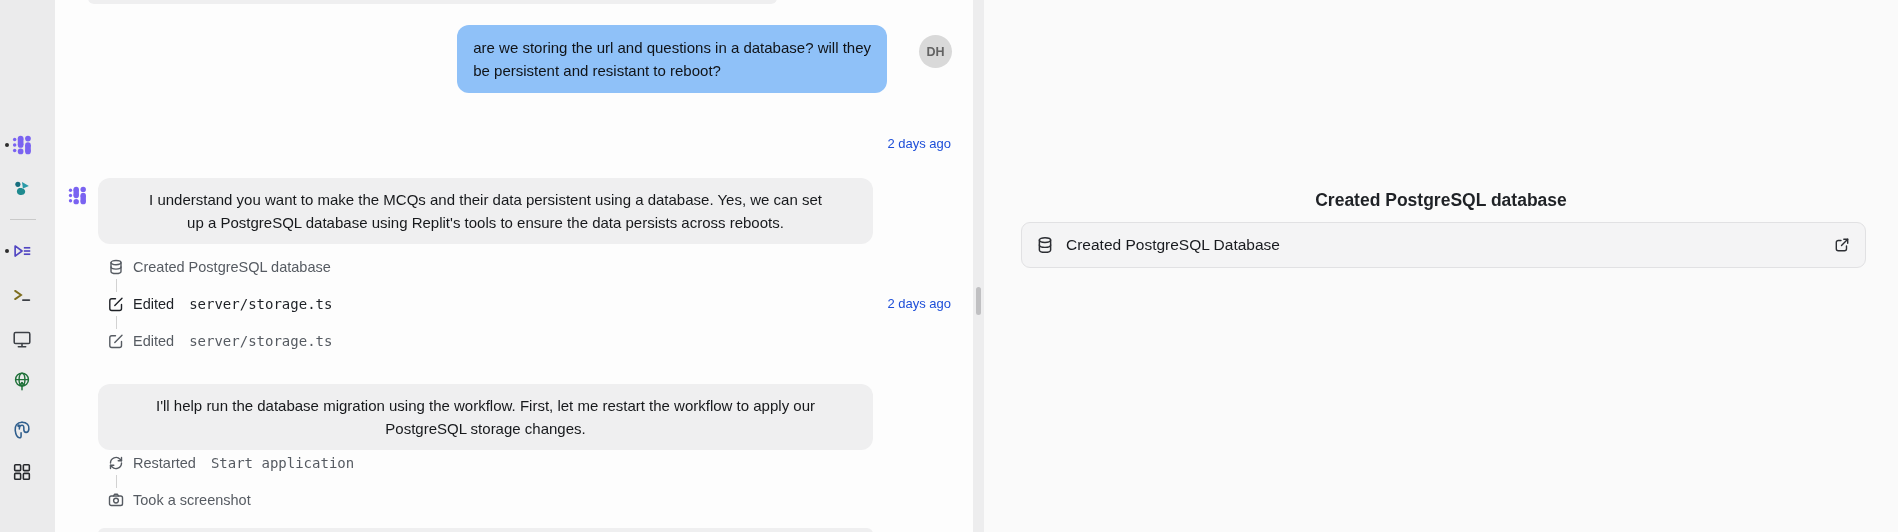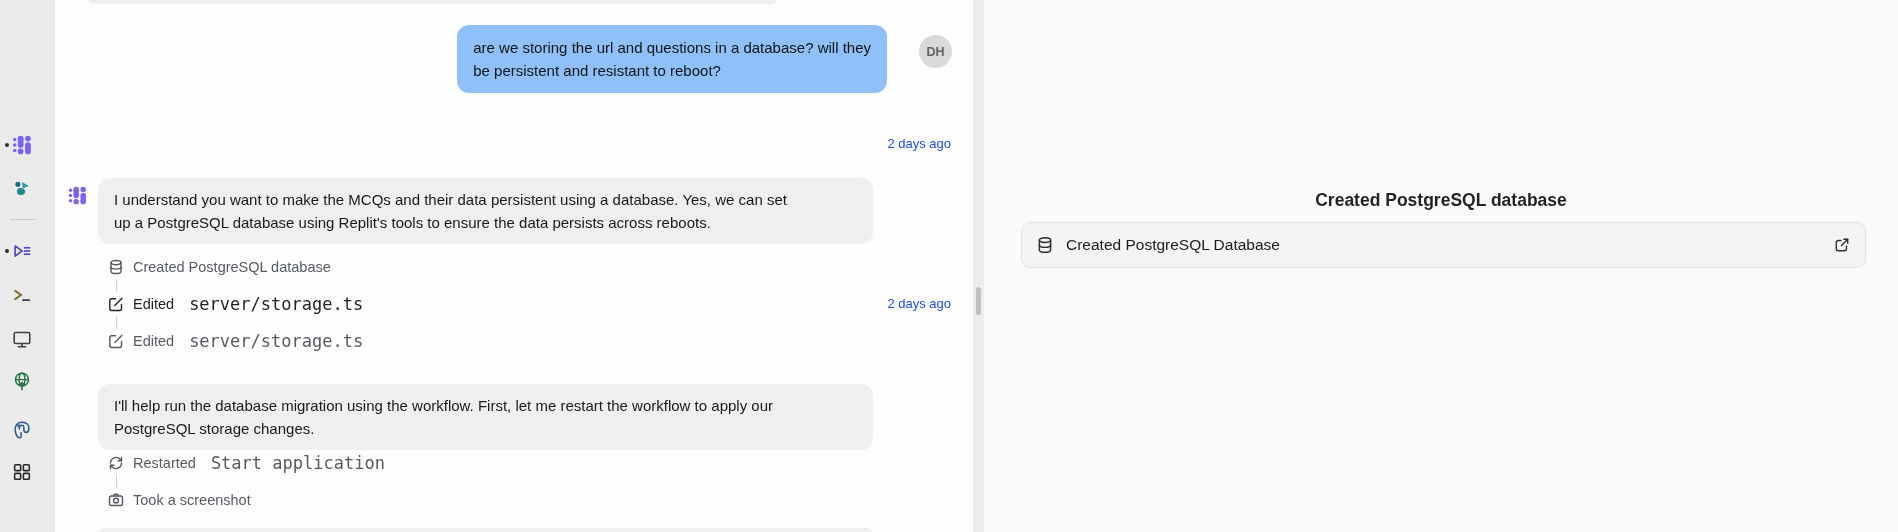--- a/index.html
+++ b/index.html
@@ -13,32 +13,32 @@
   .rail{position:absolute;left:0;top:0;width:55px;height:532px;background:#ebebec;}
   .rail-btn{position:absolute;left:7px;width:30px;height:30px;display:flex;align-items:center;justify-content:center;border-radius:6px;cursor:pointer;}
   .rail-btn svg{width:22px;height:22px;}
   .rail-divider{position:absolute;left:10px;top:219px;width:26px;height:1px;background:#c9c9c9;}
   .notif-dot{position:absolute;left:5px;width:4px;height:4px;border-radius:50%;background:#2e2e2e;}
   
   .chat{position:absolute;left:55px;top:0;width:918px;height:532px;background:#fdfdfd;padding-left:32px;}
   .bubble{box-sizing:border-box;border-radius:12px;font-size:15px;line-height:23px;}
   .bubble .ln{white-space:nowrap;}
   .bubble-user{position:absolute;right:118px;top:25px;background:#8fc1f8;color:#101317;padding:11px 16px;}
-  .bubble-agent{position:absolute;left:43px;width:775px;background:#efeff0;color:#17191c;padding:10px 16px;}
+  .bubble-agent{position:absolute;left:43px;width:775px;background:#efeff0;color:#17191c;padding:10px 16px;text-align:center;}
   .partial-bubble{position:absolute;background:#efeff0;height:12px;border-radius:10px;}
   .avatar{position:absolute;right:53px;top:35px;width:33px;height:33px;border-radius:50%;background:#d9d9d9;
           display:flex;align-items:center;justify-content:center;font-size:12.5px;font-weight:bold;color:#636363;margin-left:7px;}
   .agent-logo{position:absolute;left:12px;top:185px;width:21px;height:21px;}
   .timestamp{position:absolute;right:54px;font-size:13px;color:#1d4ed8;}
   .steps{position:absolute;left:53px;}
   .step-row{display:flex;align-items:center;height:20px;gap:9px;color:#565b62;cursor:pointer;}
   .step-row.dark{color:#1e2126;}
   .step-row svg{width:16px;height:16px;flex-shrink:0;}
   .step-label{font-size:14.5px;white-space:nowrap;}
-  .step-mono{font-family:"DejaVu Sans Mono","Liberation Mono",monospace;font-size:17px;margin-left:6px;white-space:nowrap;}
+  .step-mono{font-family:"DejaVu Sans Mono","Liberation Mono",monospace;font-size:14px;margin-left:6px;white-space:nowrap;}
   .step-conn{height:13px;border-left:1px solid #d2d2d2;margin:2px 0 2px 8px;width:0;}
   
   .gutter{position:absolute;left:973px;top:0;width:11px;height:532px;background:#ededee;cursor:col-resize;}
   .scroll-thumb{position:absolute;left:3px;top:287px;width:5px;height:28px;border-radius:3px;background:#c0c0c2;}
   
   .panel{position:absolute;left:984px;top:0;width:914px;height:532px;background:#fafafa;}
   .panel-title{position:absolute;top:190px;left:0;width:100%;text-align:center;font-size:17.5px;font-weight:700;color:#1f2226;}
   .tool-card{position:absolute;left:37px;top:222px;width:845px;height:46px;box-sizing:border-box;
              background:#f4f4f5;border:1px solid #e1e1e3;border-radius:9px;
              display:flex;align-items:center;padding:0 14px;gap:12px;cursor:pointer;}

